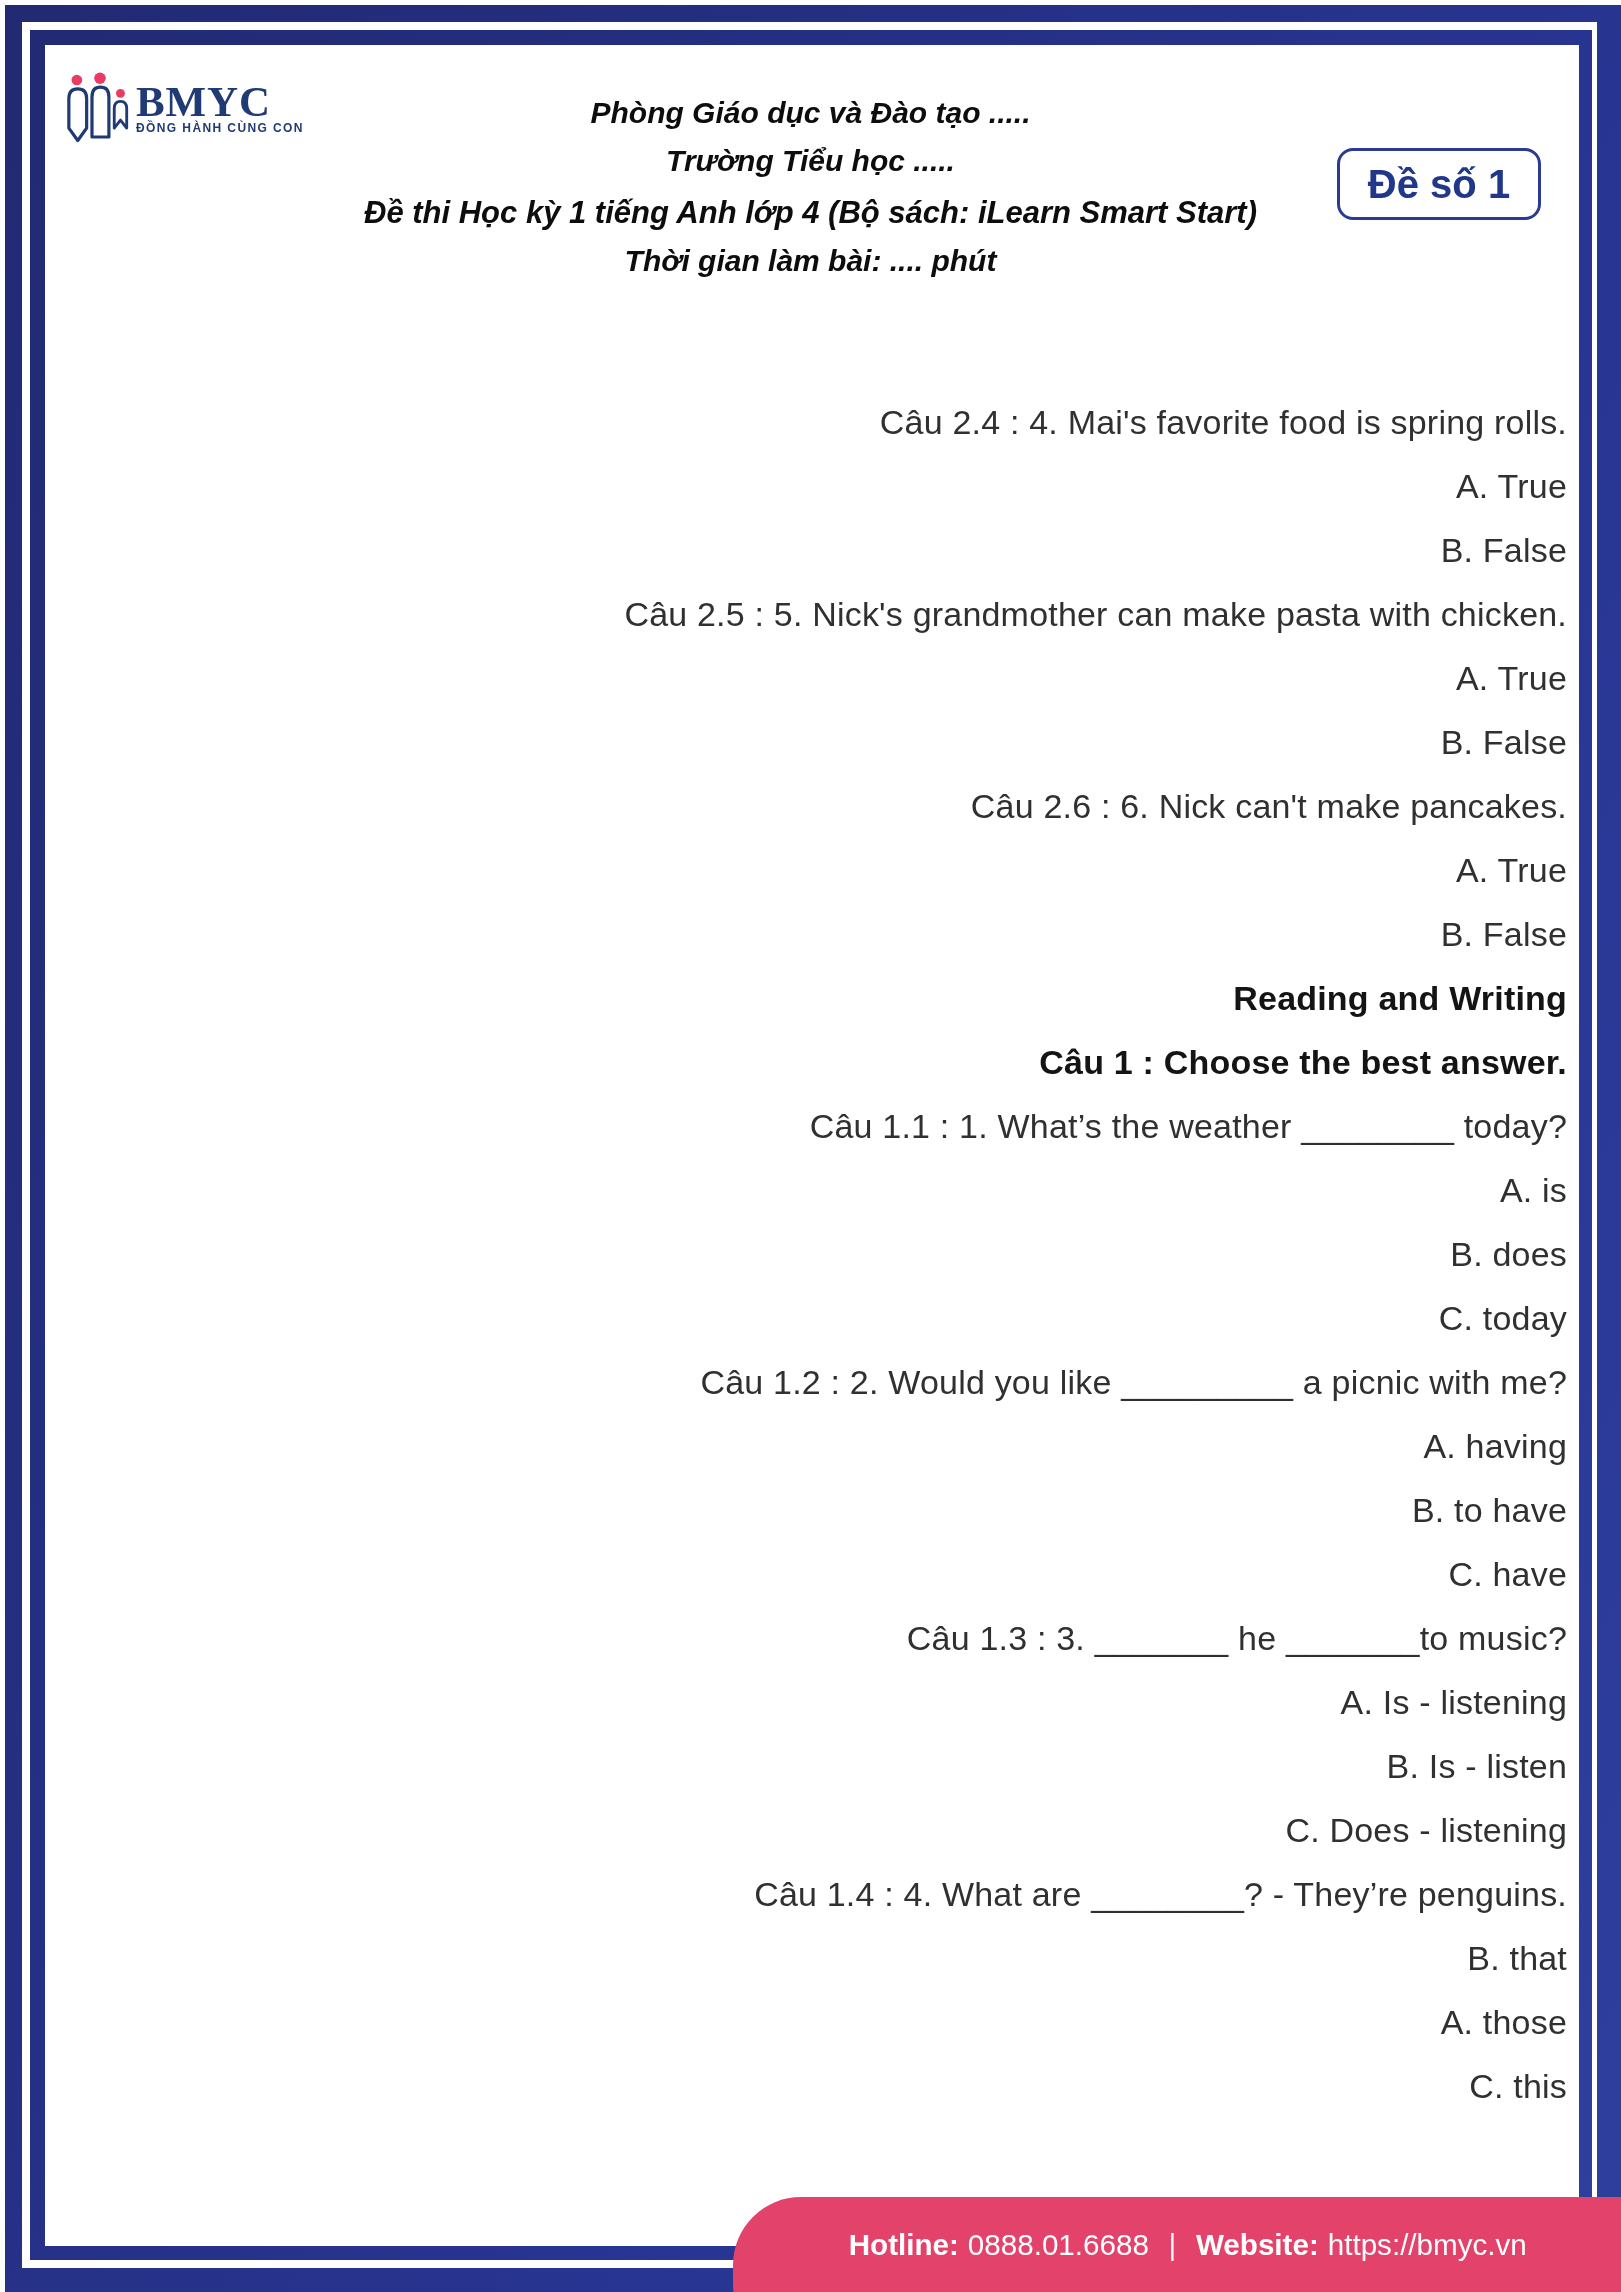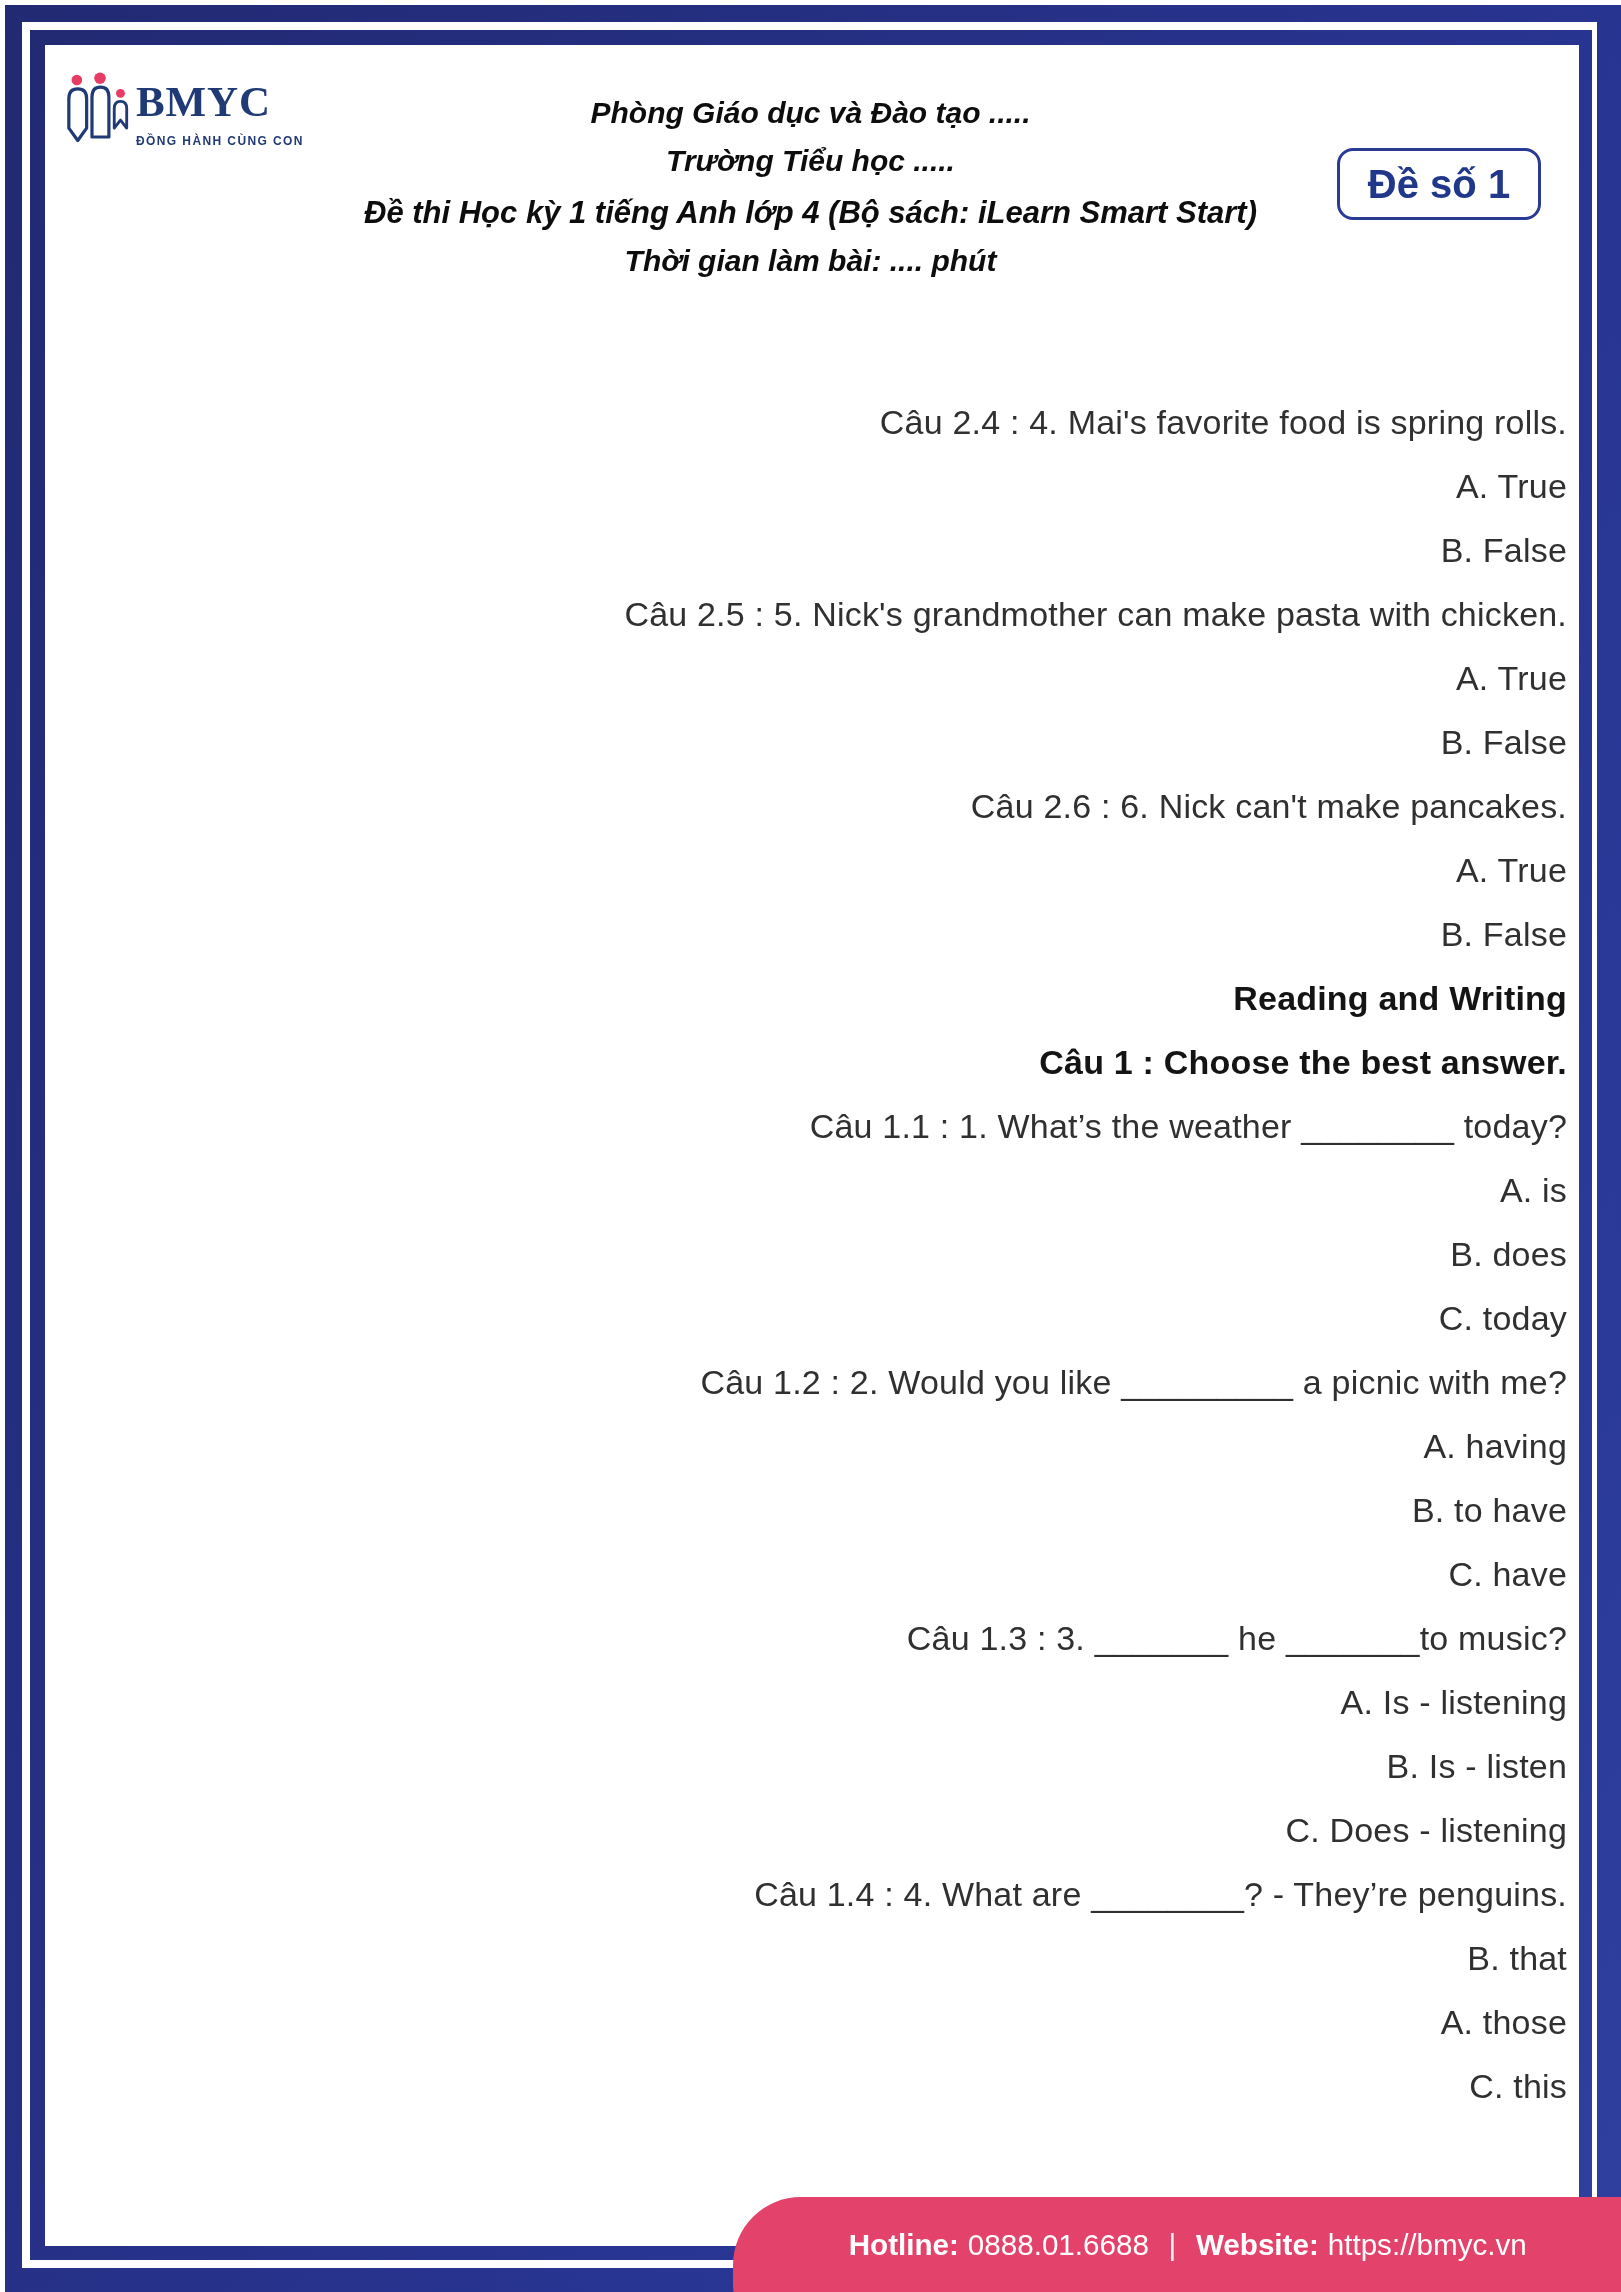--- a/index.html
+++ b/index.html
@@ -42,21 +42,21 @@
   }
   .logo-mark{width:72px;height:73px;flex:0 0 auto;}
   .logo-text{padding-top:11.6px;}
   .logo-brand{
     font-family:"Liberation Serif","DejaVu Serif",serif;
     font-weight:700;font-size:43px;line-height:36px;
     color:var(--brand-navy);letter-spacing:0.9px;
   }
   .logo-tagline{
     font-size:12px;font-weight:700;letter-spacing:1.4px;
-    color:var(--brand-navy);margin-top:14px;white-space:nowrap;
+    color:var(--brand-navy);margin-top:1px;white-space:nowrap;
   }
   
   .header-block{
     position:absolute;left:224px;right:224px;top:89px;
     text-align:center;color:#0d0d0d;font-style:italic;
   }
   .header-line{font-size:30px;font-weight:600;line-height:48px;white-space:nowrap;}
   .header-line.strong{font-size:31px;font-weight:700;margin-top:3.6px;}
   
   .exam-badge{

